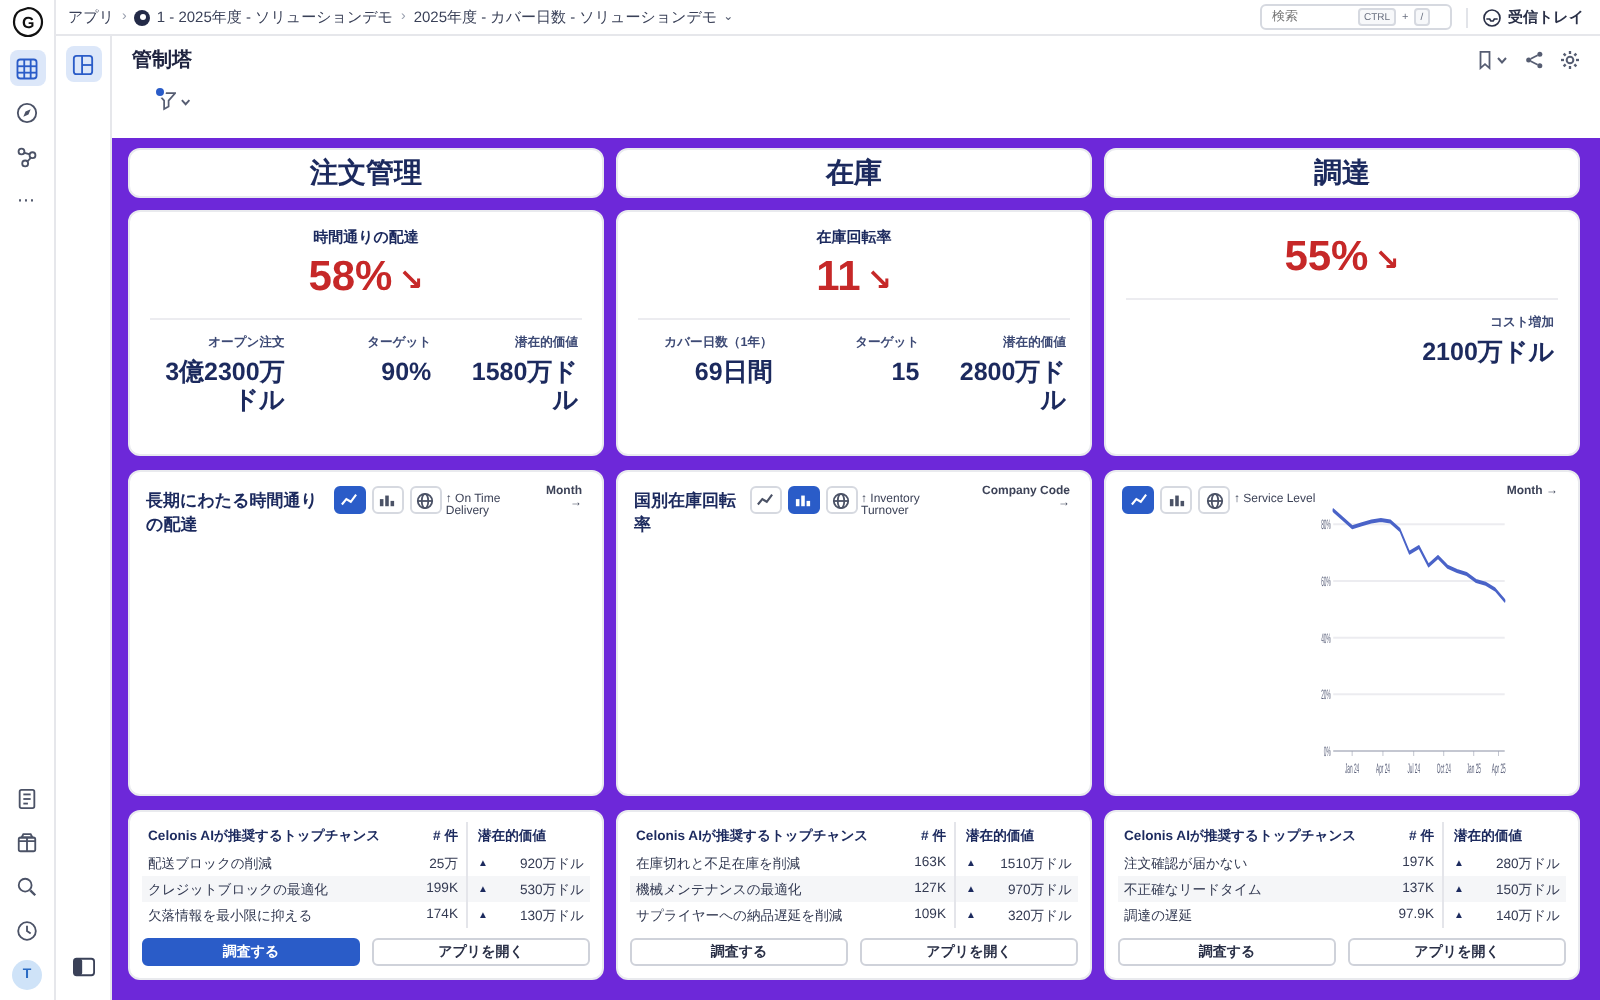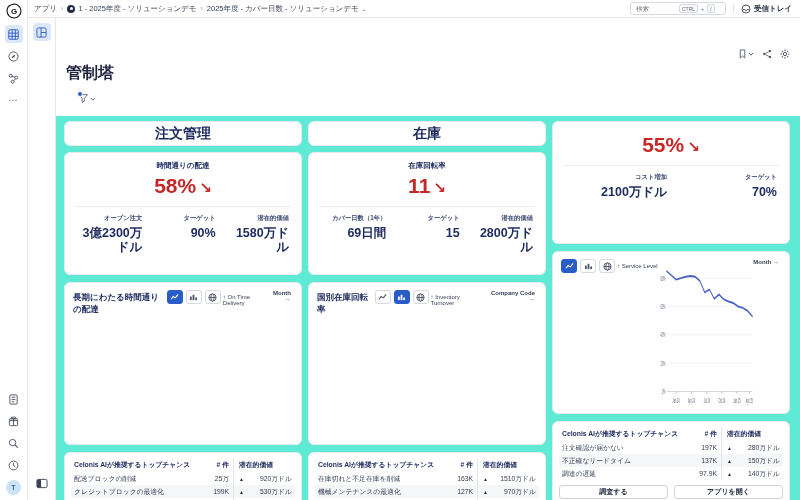--- a/index.html
+++ b/index.html
@@ -32,28 +32,28 @@
   .avatar { width:15px; height:15px; border-radius:50%; background:#cfe3f8; color:#2a6bc4; font-size:7px; font-weight:bold; display:flex; align-items:center; justify-content:center; margin-top:2px; }
 
   
   .minirail { position:absolute; left:28px; top:18px; width:28px; height:482px; background:#fff; border-right:1px solid #e6e7eb; display:flex; flex-direction:column; align-items:center; padding:5px 0 4px; z-index:4; }
   .minirail .spacer { flex:1; }
 
   
   .main { position:absolute; left:56px; top:18px; right:0; bottom:0; display:flex; flex-direction:column; }
   .pagehead { background:#fff; padding:5px 10px 2px 10px; }
   .pagehead-row { display:flex; align-items:center; }
-  .page-title { font-size:16px; font-weight:bold; color:#1f2440;margin-top:40px; }
+  .page-title { font-size:10px; font-weight:bold; color:#1f2440; }
   .head-icons { margin-left:auto; display:flex; align-items:center; gap:8px; color:#565d72; }
   .head-icons .hbtn { display:flex; align-items:center; gap:1px; cursor:pointer; }
   .filter-row { padding:6px 10px 6px 12px; background:#fff; }
   .filterbtn { position:relative; width:18px; height:12px; display:inline-flex; align-items:center; gap:2px; cursor:pointer; color:#565d72; }
   .filterbtn .dot { position:absolute; left:-1px; top:-2px; width:6px; height:6px; border-radius:50%; background:#2a5cc8; border:1px solid #fff; }
 
-  .content { flex:1; background:#5eead4; padding:5px 10px 0 8px; display:flex; gap:6px; }
+  .content { flex:1; background:#6d28d9; padding:5px 10px 0 8px; display:flex; gap:6px; }
   .col { width:238px; display:flex; flex-direction:column; }
 
   .card { background:#fff; border:1px solid #e9eaee; border-radius:6px; }
   .title-card { height:25px; display:flex; align-items:center; justify-content:center; margin-bottom:6px; }
   .col-title { font-size:14px; font-weight:bold; color:#1c2a5e; }
 
   
   .kpi-card { height:123px; margin-bottom:7px; padding:8px 8px 6px; display:flex; flex-direction:column; }
   .kpi-label { text-align:center; font-size:7.5px; font-weight:bold; color:#1c2a5e; }
   .kpi-value { text-align:center; font-size:21px; font-weight:bold; color:#c62828; margin-top:3px; }
@@ -482,31 +482,30 @@
             </div>
         </div>
         <div class="tbtns">
           <div class="btn">調査する</div>
           <div class="btn">アプリを開く</div>
         </div>
       </div>
     </div>
 
     <div class="col">
+      <div class="card title-card">
+        <div class="col-title">調達</div>
+      </div>
       <div class="card kpi-card">
         <div class="kpi-value"><span>55%</span><span class="arrow">↘</span></div>
         <hr class="kpi-divider">
         <div class="subs">
           <div class="sub">
               <div class="sub-label">コスト増加</div>
               <div class="sub-value">2100万ドル</div>
-            </div>
-          <div class="sub">
-              <div class="sub-label">ターゲット</div>
-              <div class="sub-value">70%</div>
             </div>
         </div>
       </div>
       <div class="card chart-card">
         <div class="chart-head">
           <div class="chart-btns">
             <div class="cbtn sel">
                 <svg class="ic" width="9" height="8" viewBox="0 0 10 9">
                   <path d="M1 7 L3.5 4 L6 5.5 L9 1.5" fill="none" stroke="currentColor" stroke-width="1.2"></path>
                 </svg>

